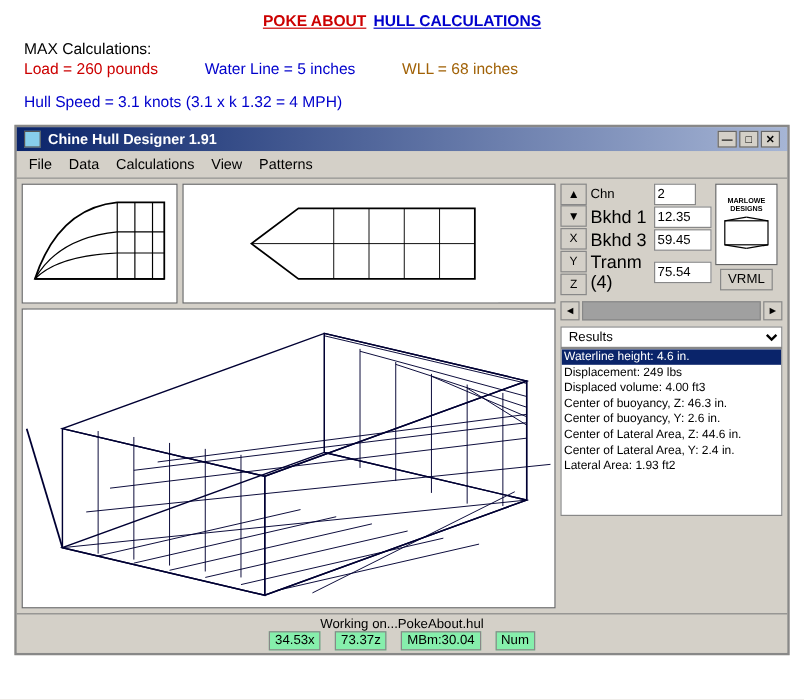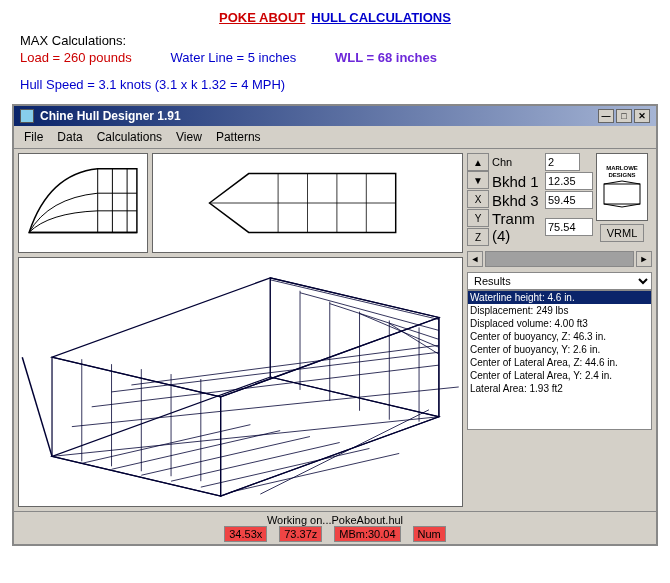--- a/index.html
+++ b/index.html
@@ -43,21 +43,21 @@
     }
     .calc-line {
       font-size: 13px;
       text-align: left;
       display: flex;
       gap: 12px;
       flex-wrap: wrap;
     }
     .calc-item-load { color: #cc0000; margin-right: 4px; }
     .calc-item-water { color: #0000cc; margin-right: 4px; }
-    .calc-item-wll { color: #6d28d9; margin-right: 4px; font-weight: bold; }
+    .calc-item-wll { color: #a16207; margin-right: 4px; }
     .calc-item-hull { color: #0000cc; margin-right: 4px; }
 
     
     .window-container {
       margin: 6px 12px;
       border: 2px solid #888;
       background: #d4d0c8;
     }
     .title-bar {
       background: linear-gradient(to right, #0a246a, #a6b5d5);
@@ -295,21 +295,21 @@
       align-items: center;
       padding: 2px 6px;
       background: #d4d0c8;
       border-top: 1px solid #888;
       font-size: 11px;
       flex-direction: column;
     }
     .status-left { flex: 1; }
     .status-coords { display: flex; gap: 12px; }
     .status-num {
-      background: #ef4444;
+      background: #86efac;
       border: 1px solid #888;
       padding: 1px 4px;
       font-size: 11px;
     }
 
     
     .hull-svg {
       width: 100%;
       height: 100%;
     }

